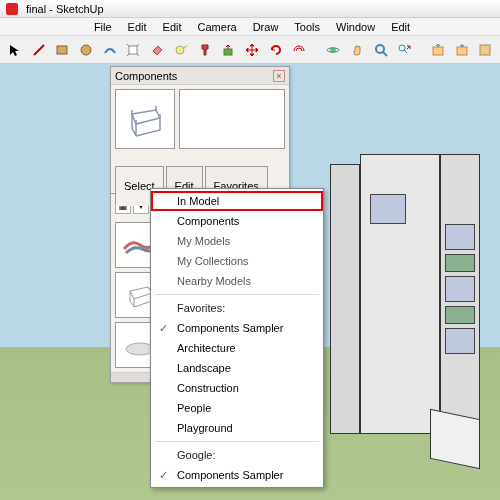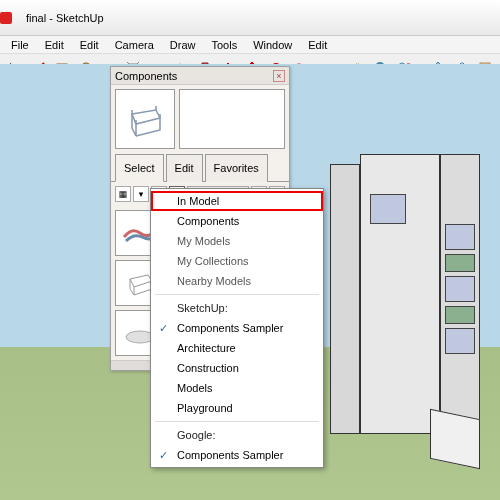--- a/index.html
+++ b/index.html
@@ -1,35 +1,35 @@
 <!DOCTYPE html>
 <html><head>
 <meta charset="utf-8">
 <style>
 * { box-sizing: border-box; margin: 0; padding: 0; font-family: Tahoma, sans-serif; font-size: 11px; }
 body { width: 500px; height: 500px; background: #fff; overflow: hidden; position: relative; }
-.titlebar { height: 36px; background: linear-gradient(#fff, #e8e8e8); border-bottom: 1px solid #ccc; display: flex; align-items: center; gap: 14px; }
+.titlebar { height: 18px; background: linear-gradient(#fff, #e8e8e8); border-bottom: 1px solid #ccc; display: flex; align-items: center; padding-left: 6px; gap: 8px; }
 .titlebar .su-icon { width: 12px; height: 12px; background: #d22; border-radius: 2px; }
-.menubar { height: 18px; background: #f4f4f4; display: flex; align-items: center; gap: 2px; padding-left: 4px; border-bottom: 1px solid #ddd; }
+.menubar { height: 18px; background: #f4f4f4; display: flex; align-items: center; gap: 2px; padding-left: 4px; border-bottom: 1px solid #ddd; justify-content: center; }
 .menubar span { padding: 2px 7px; cursor: default; }
 .toolbar { height: 28px; background: #f0f0f0; display: flex; align-items: center; padding: 2px 4px; gap: 2px; border-bottom: 1px solid #ccc; }
 .tool { width: 22px; height: 22px; display: flex; align-items: center; justify-content: center; border: 1px solid transparent; border-radius: 2px; }
 .viewport { position: absolute; top: 64px; left: 0; right: 0; bottom: 0; background: linear-gradient(#b8d8e8 0%, #b8d8e8 65%, #a8c088 65%, #b0c890 100%); overflow: hidden; }
 .building { position: absolute; right: 20px; top: 90px; width: 200px; height: 320px; }
 .wall { position: absolute; background: #e8e8e8; border: 1px solid #333; }
 .window { position: absolute; background: #c0c8e0; border: 1px solid #444; }
 .window.g { background: #8ab090; }
 .components-panel { position: absolute; top: 66px; left: 110px; width: 180px; background: #f4f0ec; border: 1px solid #a0a0a0; box-shadow: 1px 1px 3px rgba(0,0,0,0.2); }
 .panel-head { height: 18px; background: #e8e4e0; border-bottom: 1px solid #ccc; display: flex; align-items: center; padding: 0 4px; justify-content: space-between; }
 .panel-head .close { width: 12px; height: 12px; border: 1px solid #c88; color: #a44; text-align: center; line-height: 10px; font-size: 9px; }
 .preview-row { display: flex; padding: 4px; gap: 4px; }
 .preview-box { width: 60px; height: 60px; border: 1px solid #999; background: #fff; display: flex; align-items: center; justify-content: center; }
 .desc-box { flex: 1; height: 60px; border: 1px solid #999; background: #fff; }
 .tabs { display: flex; padding: 0 4px; border-bottom: 1px solid #999; }
-.tab { padding: 7px 8px; border: 1px solid #999; border-bottom: none; background: #f0ece8; margin-right: 2px; position: relative; top: 1px; }
+.tab { padding: 13px 8px; border: 1px solid #999; border-bottom: none; background: #f0ece8; margin-right: 2px; position: relative; top: 13px; }
 .tab.active { background: #f4f0ec; border-bottom: 1px solid #f4f0ec; }
 .navbar { display: flex; align-items: center; padding: 4px; gap: 2px; }
 .navbar .btn { width: 16px; height: 16px; border: 1px solid #aaa; background: #fff; display: flex; align-items: center; justify-content: center; font-size: 9px; }
 .navbar .search { flex: 1; height: 16px; border: 1px solid #aaa; padding: 0 3px; color: #999; font-style: italic; }
 .thumbs { padding: 4px; display: flex; flex-direction: column; gap: 4px; }
 .thumb { width: 50px; height: 46px; border: 1px solid #999; background: #fff; display: flex; align-items:center; justify-content:center; }
 .expander { height: 10px; background: #e0dcd8; border-top: 1px solid #ccc; text-align: center; font-size: 8px; color: #888; }
 .dropdown { position: absolute; top: 188px; left: 150px; width: 174px; background: #fff; border: 1px solid #888; box-shadow: 2px 2px 5px rgba(0,0,0,0.3); padding: 2px 0; }
 .dropdown .item { padding: 4px 8px 4px 26px; color: #555; position: relative; }
 .dropdown .item.top { color: #000; }
@@ -246,22 +246,23 @@
   <div class="expander">⋯</div>
 </div>
 
 <div class="dropdown">
   <div class="item top hl">In Model</div>
   <div class="item top">Components</div>
   <div class="item">My Models</div>
   <div class="item">My Collections</div>
   <div class="item">Nearby Models</div>
   <div class="sep"></div>
-  <div class="hdr">SketchUp:</div>
+  <div class="hdr">Favorites:</div>
   <div class="item top"><span class="chk">✓</span><span>Components Sampler</span></div>
   <div class="item top">Architecture</div>
+  <div class="item top">Landscape</div>
   <div class="item top">Construction</div>
-  <div class="item top">Models</div>
+  <div class="item top">People</div>
   <div class="item top">Playground</div>
   <div class="sep"></div>
   <div class="hdr">Google:</div>
   <div class="item top"><span class="chk">✓</span><span>Components Sampler</span></div>
 </div>
 
 </body></html>

